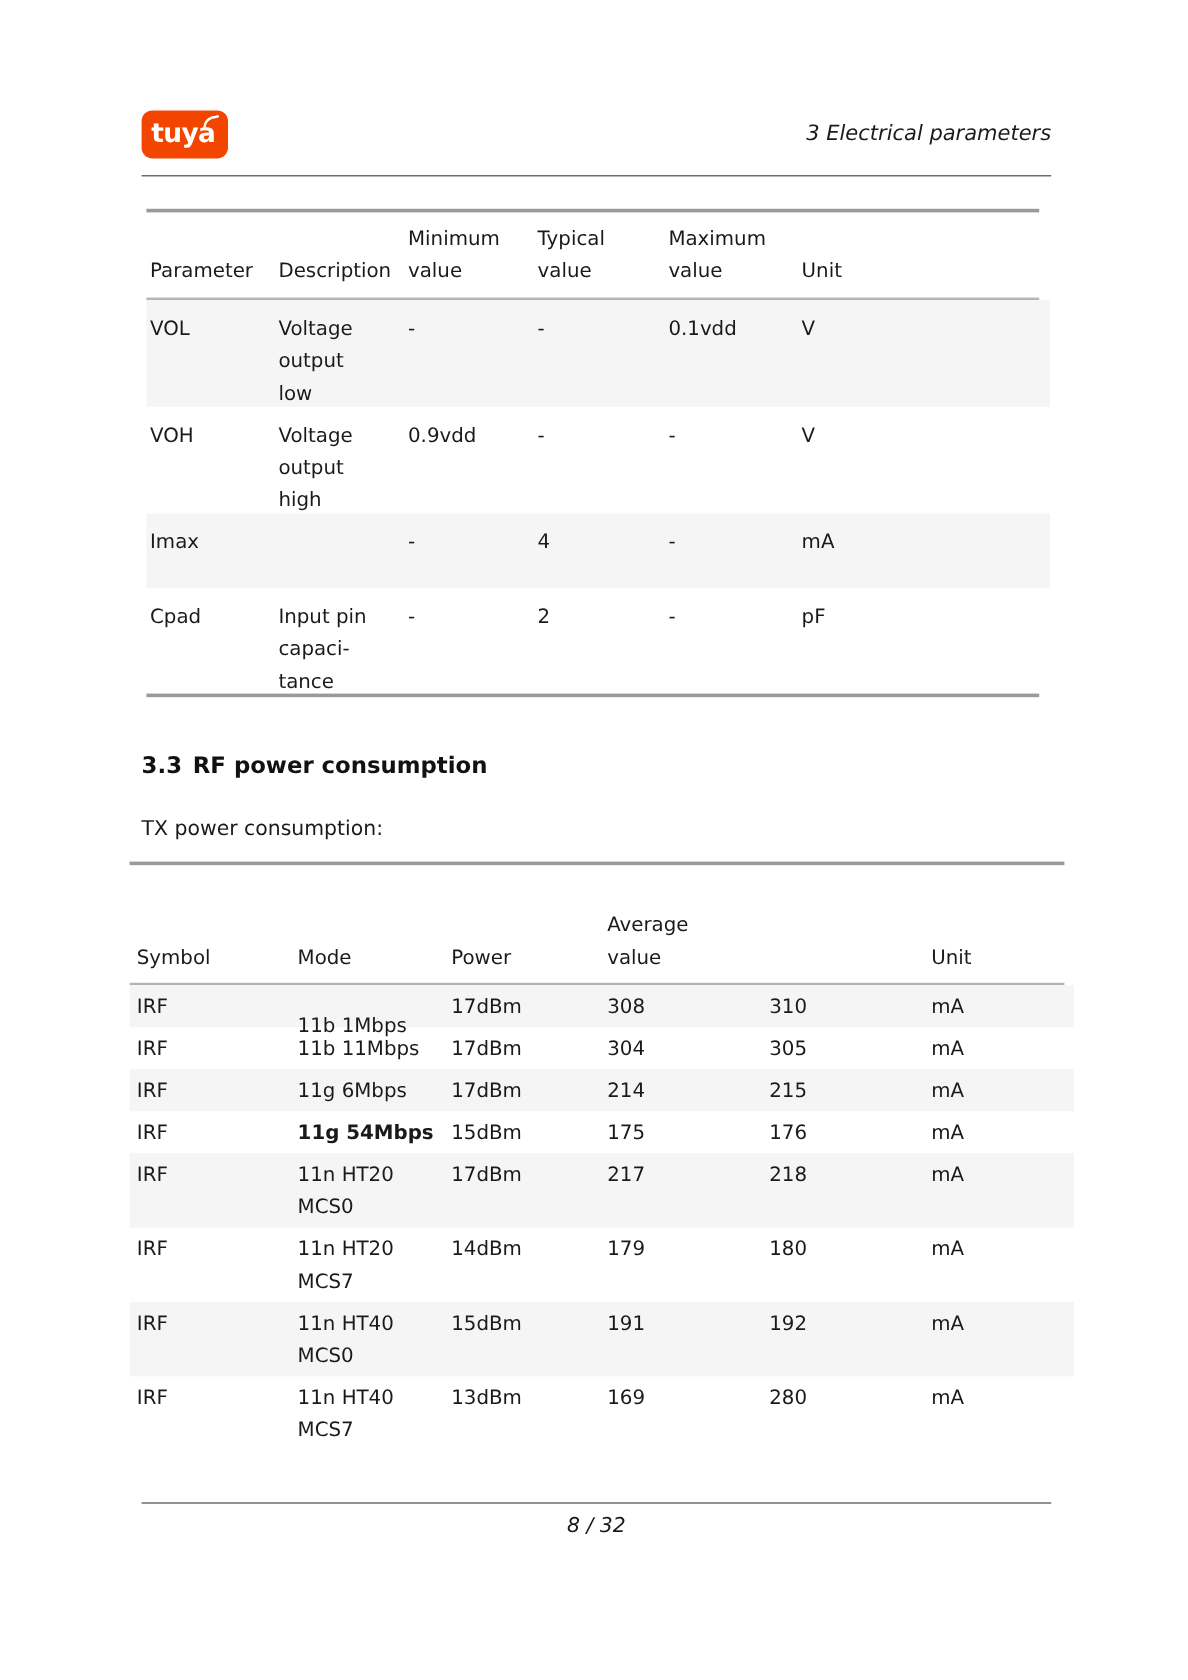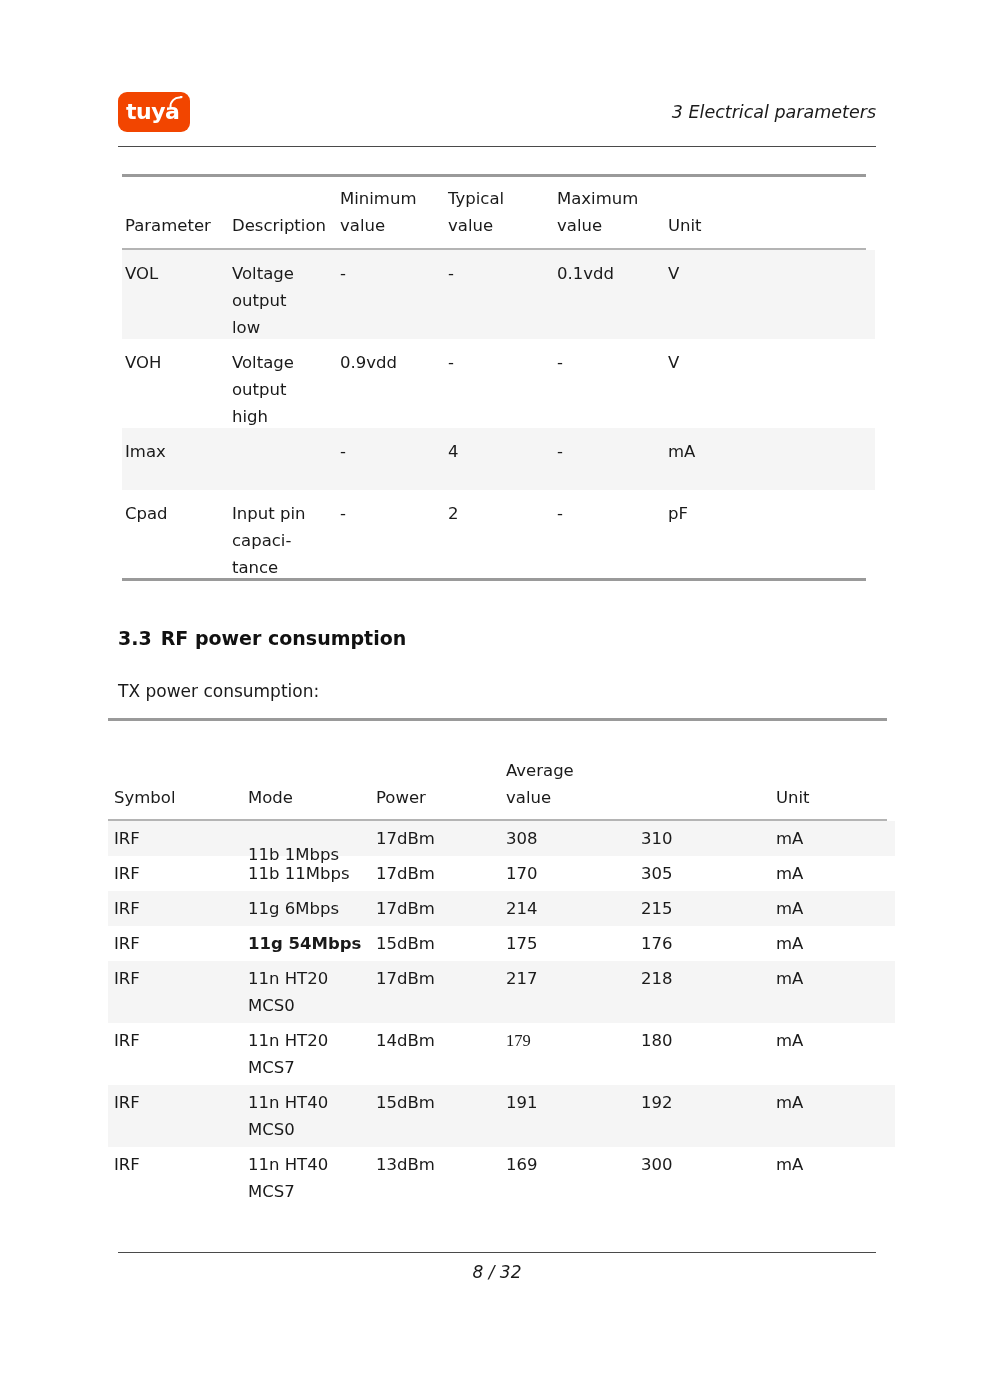--- a/index.html
+++ b/index.html
@@ -277,21 +277,21 @@
       <div class="cell" style="left:268px; top:4px; width:125px;">17dBm</div>
       <div class="cell" style="left:398px; top:4px; width:130px;">308</div>
       <div class="cell" style="left:533px; top:4px; width:135px;">310</div>
       <div class="cell" style="left:668px; top:4px; width:100px;">mA</div>
     </div>
 
     <div class="row" style="top:138px; height:35px;">
       <div class="cell" style="left:6px;  top:4px; width:130px;">IRF</div>
       <div class="cell" style="left:140px; top:4px; width:125px;">11b 11Mbps</div>
       <div class="cell" style="left:268px; top:4px; width:125px;">17dBm</div>
-      <div class="cell" style="left:398px; top:4px; width:130px;">170</div>
+      <div class="cell" style="left:398px; top:4px; width:130px;">304</div>
       <div class="cell" style="left:533px; top:4px; width:135px;">305</div>
       <div class="cell" style="left:668px; top:4px; width:100px;">mA</div>
     </div>
 
     <div class="row shaded" style="top:173px; height:35px;">
       <div class="cell" style="left:6px;  top:4px; width:130px;">IRF</div>
       <div class="cell" style="left:140px; top:4px; width:125px;">11g 6Mbps</div>
       <div class="cell" style="left:268px; top:4px; width:125px;">17dBm</div>
       <div class="cell" style="left:398px; top:4px; width:130px;">214</div>
       <div class="cell" style="left:533px; top:4px; width:135px;">215</div>
@@ -315,42 +315,42 @@
       <div class="cell" style="left:398px; top:4px; width:130px;">217</div>
       <div class="cell" style="left:533px; top:4px; width:135px;">218</div>
       <div class="cell" style="left:668px; top:4px; width:100px;">mA</div>
     </div>
 
     <div class="row" style="top:305px; height:62px;">
       <div class="cell" style="left:6px;  top:4px; width:130px;">IRF</div>
       <div class="cell" style="left:140px; top:4px; width:125px;">11n HT20
 MCS7</div>
       <div class="cell" style="left:268px; top:4px; width:125px;">14dBm</div>
-      <div class="cell" style="left:398px; top:4px; width:130px;font-family:Liberation Serif, serif;">179</div>
+      <div class="cell" style="left:398px; top:4px; width:130px;">179</div>
       <div class="cell" style="left:533px; top:4px; width:135px;">180</div>
       <div class="cell" style="left:668px; top:4px; width:100px;">mA</div>
     </div>
 
     <div class="row shaded" style="top:367px; height:62px;">
       <div class="cell" style="left:6px;  top:4px; width:130px;">IRF</div>
       <div class="cell" style="left:140px; top:4px; width:125px;">11n HT40
 MCS0</div>
       <div class="cell" style="left:268px; top:4px; width:125px;">15dBm</div>
       <div class="cell" style="left:398px; top:4px; width:130px;">191</div>
       <div class="cell" style="left:533px; top:4px; width:135px;">192</div>
       <div class="cell" style="left:668px; top:4px; width:100px;">mA</div>
     </div>
 
     <div class="row" style="top:429px; height:62px;">
       <div class="cell" style="left:6px;  top:4px; width:130px;">IRF</div>
       <div class="cell" style="left:140px; top:4px; width:125px;">11n HT40
 MCS7</div>
       <div class="cell" style="left:268px; top:4px; width:125px;">13dBm</div>
       <div class="cell" style="left:398px; top:4px; width:130px;">169</div>
-      <div class="cell" style="left:533px; top:4px; width:135px;">300</div>
+      <div class="cell" style="left:533px; top:4px; width:135px;">280</div>
       <div class="cell" style="left:668px; top:4px; width:100px;">mA</div>
     </div>
   </div>
 
   <div class="page-footer">
     <div class="footer-rule"></div>
     <div class="footer-num">8 / 32</div>
   </div>
 
 </div>

